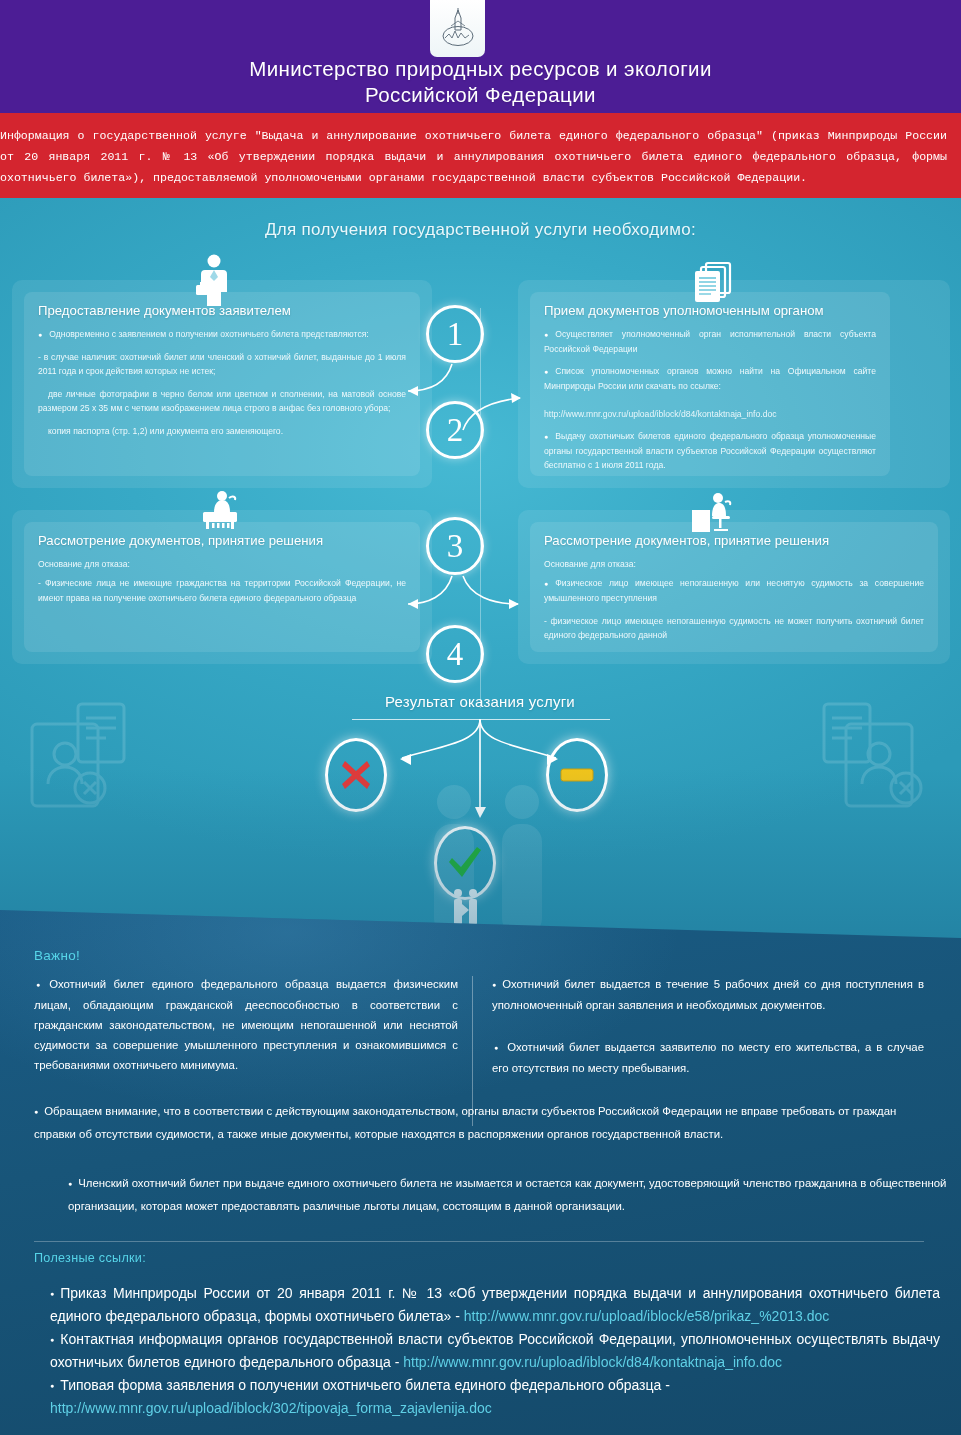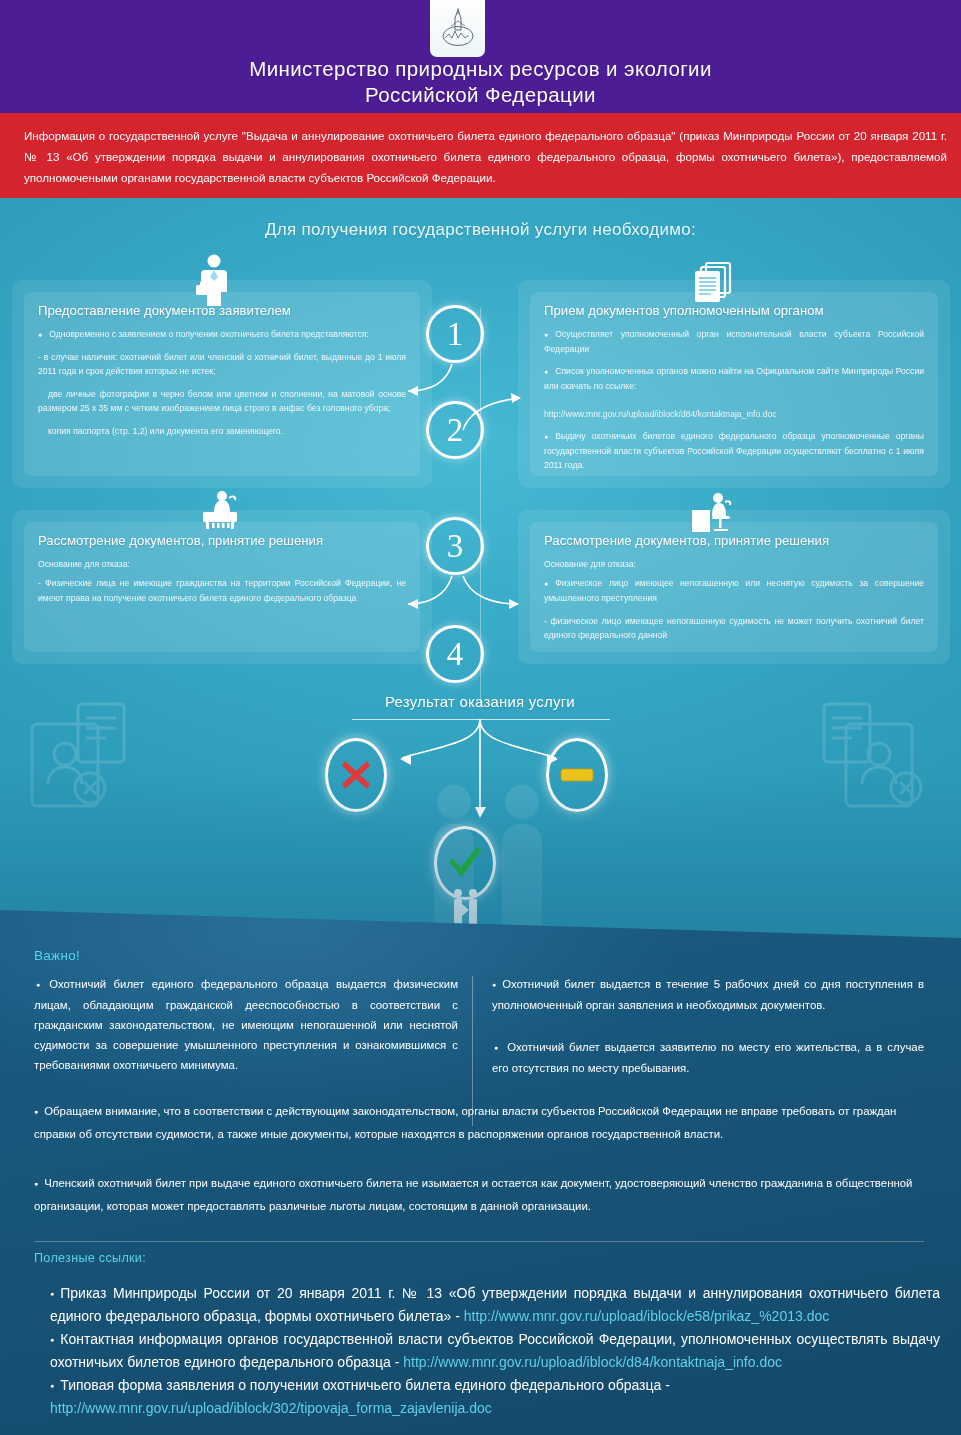--- a/index.html
+++ b/index.html
@@ -26,22 +26,22 @@
     position:absolute; left:0; top:56px; width:961px;
     text-align:center; color:#ffffff; font-size:20.5px; line-height:26px;
     letter-spacing:.4px; text-shadow:0 1px 2px rgba(0,0,0,.12);
   }
   .ministry-title .l2 { display:block; }
 
   
   .red-banner {
     position:absolute; left:0; top:113px; width:961px; height:85px;
     background:#d4252f; color:#fff;
-    padding:12px 14px 0 24px;
-    font-size:11.6px; line-height:21px; text-align:justify;
+    padding:12px 14px 0 0;
+    font-size:11.6px; line-height:21px; text-align:justify;font-family:Liberation Mono, monospace;
   }
 
   
   .teal-body {
     position:absolute; left:0; top:198px; width:961px; height:740px;
     background:
       radial-gradient(ellipse 700px 420px at 48% 34%, #46b9d3 0%, #37a9c6 48%, #2c9ab8 100%);
   }
   .teal-bottomfade{
     position:absolute; left:0; bottom:0; width:961px; height:170px;
@@ -152,21 +152,21 @@
   #imp-right { left:492px; top:74px; width:432px; }
   .col-divider {
     position:absolute; left:472px; top:76px; width:1px; height:150px;
     background:rgba(255,255,255,.35);
   }
   .imp-full {
     position:absolute; left:34px; width:890px;
     color:#ffffff; font-size:11.4px; line-height:22px; text-align:left;
   }
   #imp-full-1 { top:200px; }
-  #imp-full-2 { top:272px; }
+  #imp-full-2 { top:272px;margin-left:34px; }
   .dot::before{
     content:"\25CF"; font-size:7px; display:inline-block;
     margin-right:6px; vertical-align:middle; color:#ffffff;
   }
   .dot-sp::before{
     content:"\25CF"; font-size:7px; display:inline-block;
     margin-right:9px; margin-left:2px; vertical-align:middle; color:#ffffff;
   }
 
   .links-rule {
@@ -278,21 +278,21 @@
           <rect x="16" y="3" width="24" height="30" rx="2"></rect>
           <rect x="11" y="7" width="24" height="30" rx="2"></rect>
         </g>
         <rect x="5" y="11" width="25" height="31" rx="2" fill="#fff"></rect>
         <g stroke="#5fc4da" stroke-width="1.6">
           <path d="M9 18 h17 M9 22 h17 M9 26 h17 M9 30 h17 M9 34 h12"></path>
         </g>
       </svg>
     </div>
     <div class="panel-outer" style="left:518px; top:82px; width:432px; height:208px;"></div>
-    <div class="panel-inner" style="left:530px; top:94px; width:408px; height:184px;">
+    <div class="panel-inner" style="left:530px; top:94px; width:360px; height:184px;">
       <div class="panel-title">Прием документов уполномоченным органом</div>
       <div class="panel-body">
         <p class="bullet"><span>Осуществляет уполномоченный орган исполнительной власти субъекта Российской Федерации</span></p>
         <p class="bullet" style="margin-bottom:13px"><span>Список уполномоченных органов можно найти на Официальном сайте Минприроды России или скачать по ссылке:</span></p>
         <p class="url-line" style="text-align:left"><span>http://www.mnr.gov.ru/upload/iblock/d84/kontaktnaja_info.doc</span></p>
         <p class="bullet"><span>Выдачу охотничьих билетов единого федерального образца уполномоченные органы государственной власти субъектов Российской Федерации осуществляют бесплатно с 1 июля 2011 года.</span></p>
       </div>
     </div>
 
     <div class="panel-icon" style="left:196px; top:292px;">

